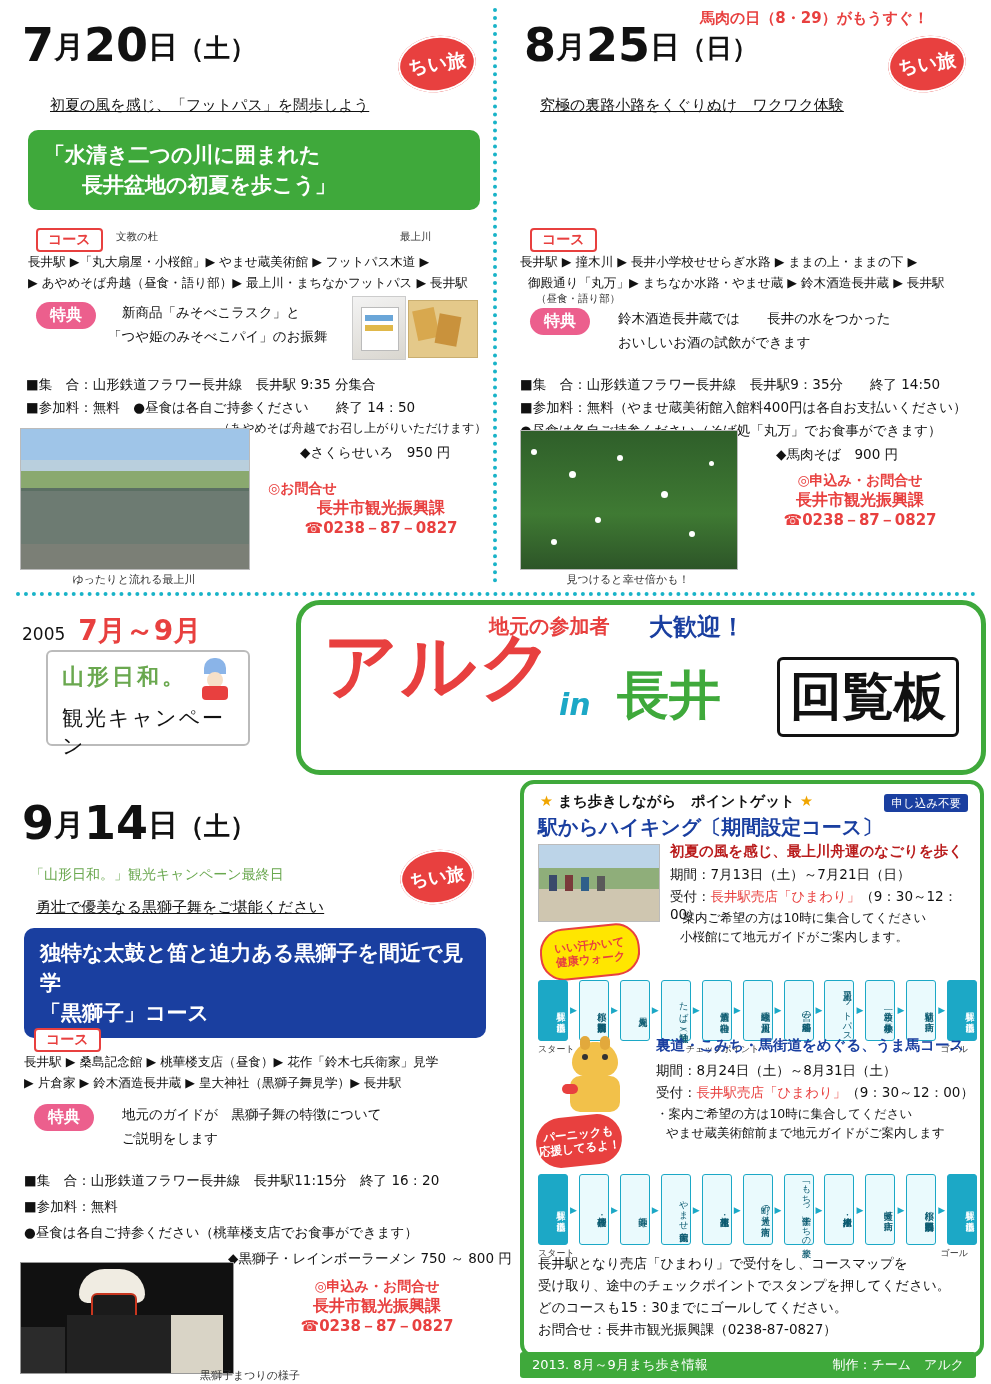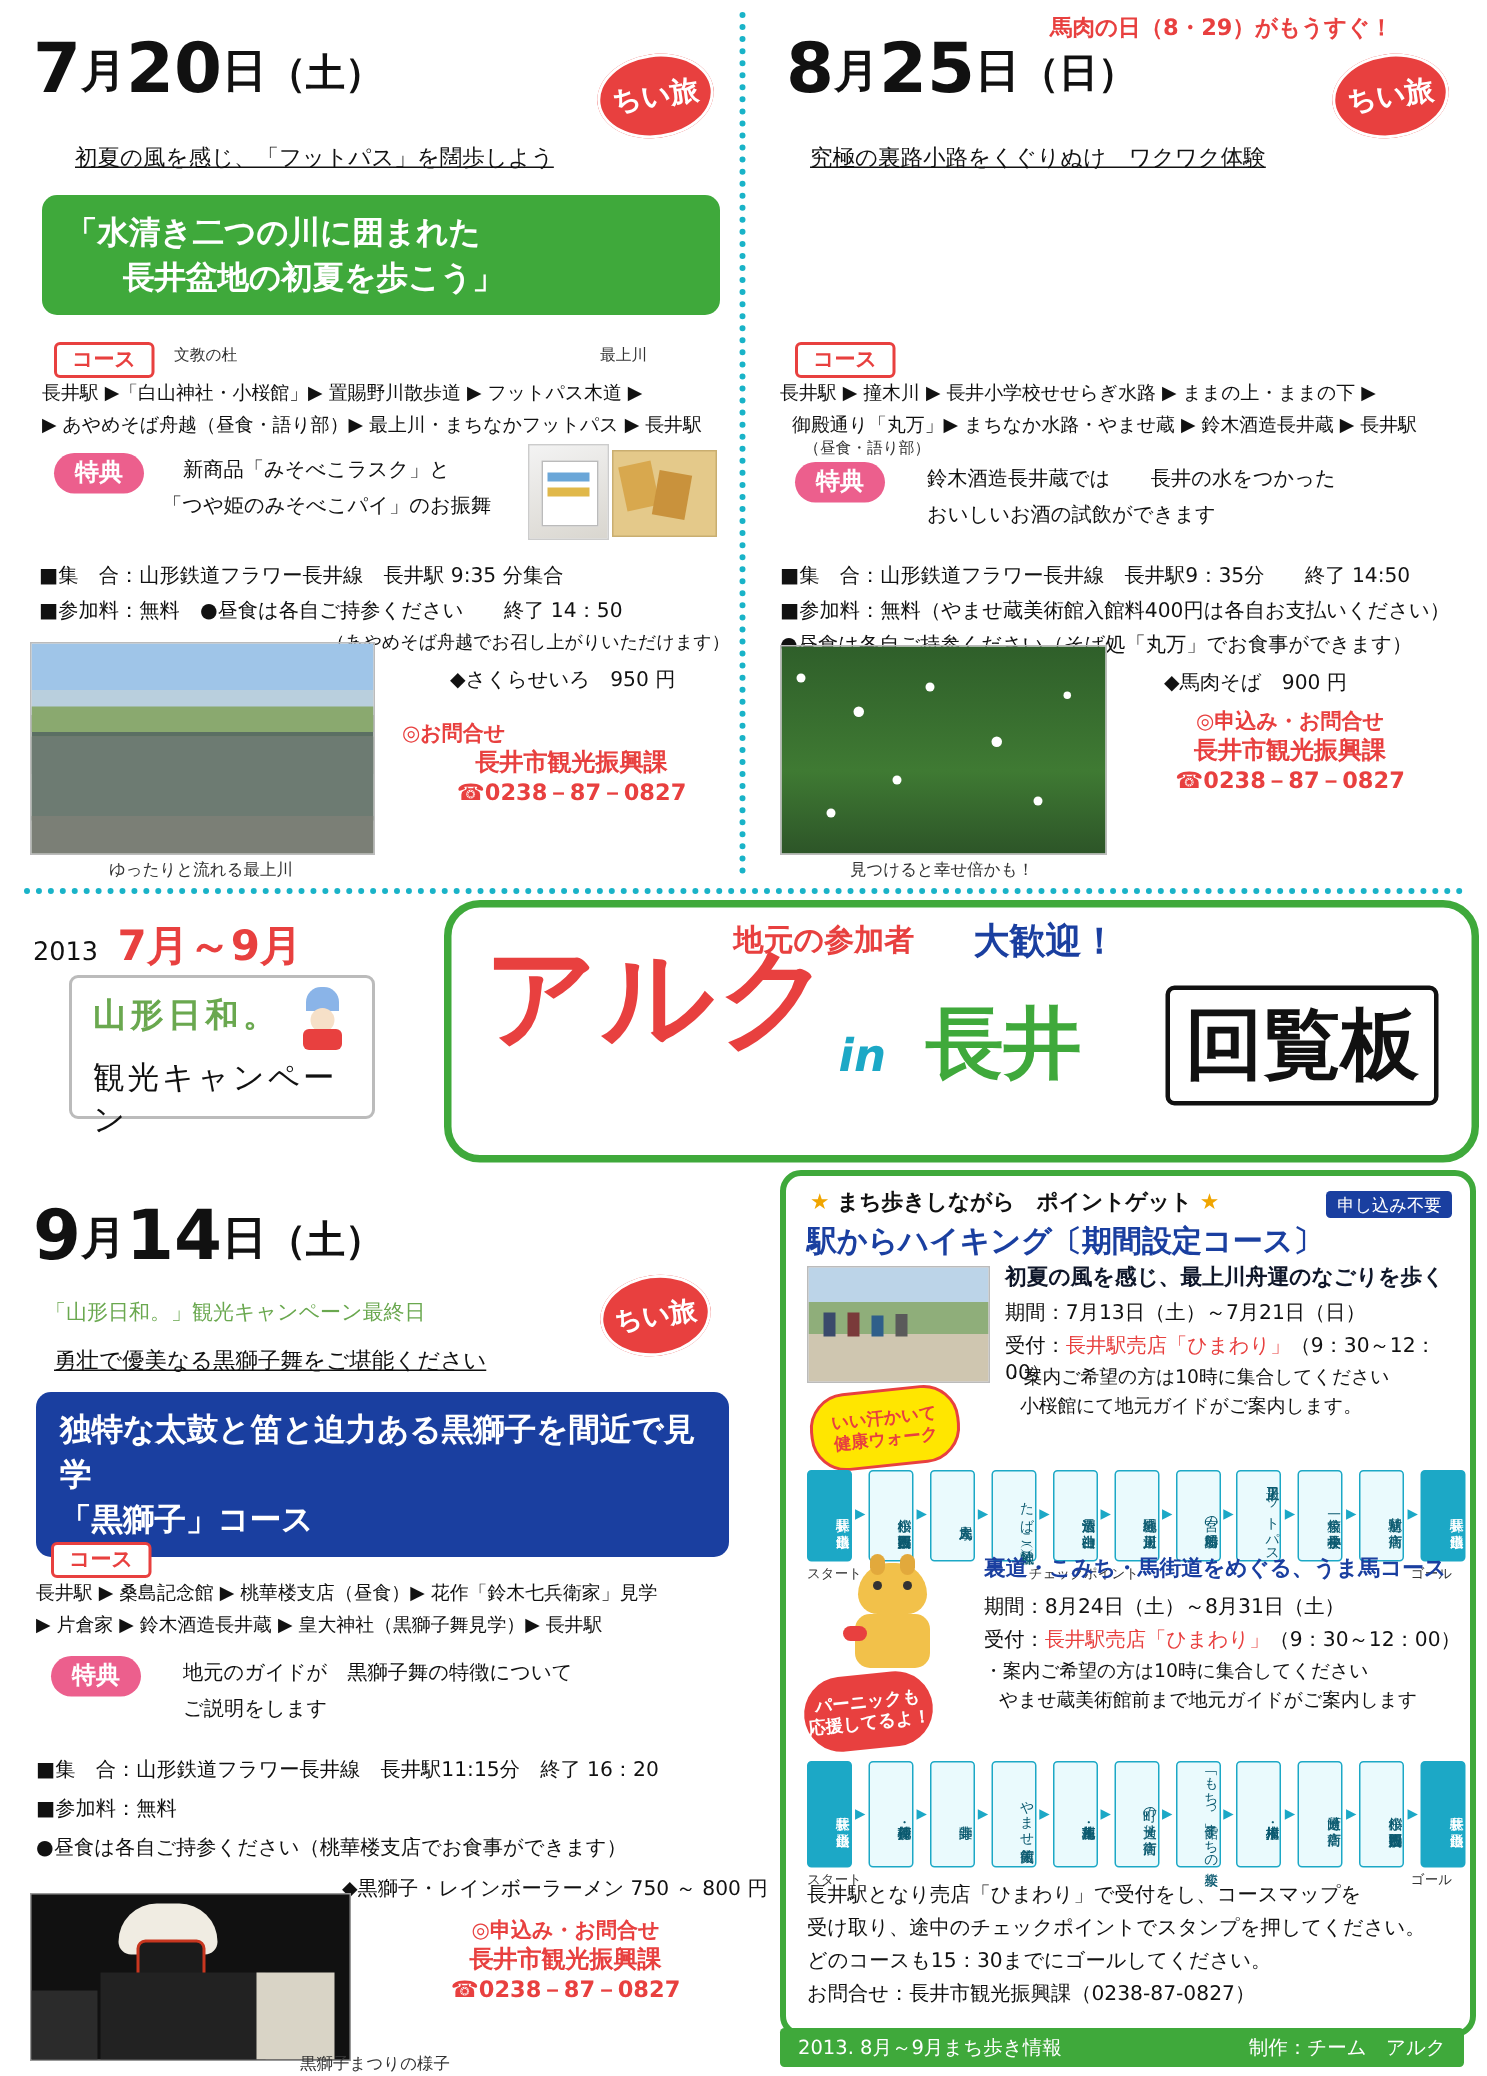--- a/index.html
+++ b/index.html
@@ -106,21 +106,21 @@
       <div>「水清き二つの川に囲まれた</div>
       <div style="padding-left:38px;">長井盆地の初夏を歩こう」</div>
     </div>
   </div>
 
   <div class="abs" style="left:36px;top:228px;">
     <span class="chip">コース</span>
   </div>
   <div class="abs note-above" style="left:116px;top:230px;">文教の杜</div>
   <div class="abs note-above" style="left:400px;top:230px;">最上川</div>
-  <div class="abs courseline" style="left:28px;top:252px;width:470px;">長井駅 ▶「白山神社・小桜館」▶ 置賜野川散歩道 ▶ フットパス木道 ▶</div>
+  <div class="abs courseline" style="left:28px;top:252px;width:470px;">長井駅 ▶「丸大扇屋・小桜館」▶ やませ蔵美術館 ▶ フットパス木道 ▶</div>
   <div class="abs courseline" style="left:28px;top:273px;width:470px;">▶ あやめそば舟越（昼食・語り部）▶ 最上川・まちなかフットパス ▶ 長井駅</div>
 
   <div class="abs" style="left:36px;top:302px;">
     <span class="chip-pink">特典</span>
   </div>
   <div class="abs md" style="left:122px;top:304px;">新商品「みそべこラスク」と</div>
   <div class="abs md" style="left:108px;top:328px;">「つや姫のみそべこパイ」のお振舞</div>
 
   <div class="photo" style="left:352px;top:296px;width:52px;height:62px;background:linear-gradient(160deg,#f3f3f3,#d9d6cf);border:1px solid #ccc;">
     <div style="position:absolute;left:8px;top:10px;width:36px;height:42px;background:#fff;border:1px solid #bbb;"></div>
@@ -195,21 +195,21 @@
     <div style="position:absolute;left:96px;top:24px;width:6px;height:6px;border-radius:50%;background:#fff;"></div>
     <div style="position:absolute;left:140px;top:60px;width:7px;height:7px;border-radius:50%;background:#fff;"></div>
     <div style="position:absolute;left:74px;top:86px;width:6px;height:6px;border-radius:50%;background:#fff;"></div>
     <div style="position:absolute;left:168px;top:100px;width:6px;height:6px;border-radius:50%;background:#fff;"></div>
     <div style="position:absolute;left:30px;top:108px;width:6px;height:6px;border-radius:50%;background:#fff;"></div>
     <div style="position:absolute;left:188px;top:30px;width:5px;height:5px;border-radius:50%;background:#fff;"></div>
   </div>
   <div class="abs cap" style="left:520px;top:572px;width:216px;">見つけると幸せ倍かも！</div>
 
   <div class="abs" style="left:22px;top:612px;">
-    <span style="font-size:17px;">2013</span>
+    <span style="font-size:17px;">2005</span>
     <span style="font-size:28px;font-weight:bold;color:#e8403f;margin-left:8px;">7月～9月</span>
   </div>
   <div class="abs yamagata-badge" style="left:46px;top:650px;">
     <div style="position:absolute;left:14px;top:10px;font-size:22px;color:#6aa84f;font-weight:bold;letter-spacing:3px;">山形日和。</div>
     <div style="position:absolute;left:150px;top:6px;width:34px;height:44px;">
       <div style="position:absolute;left:6px;top:0;width:22px;height:16px;background:#8ab4e8;border-radius:10px 10px 0 0;"></div>
       <div style="position:absolute;left:9px;top:14px;width:16px;height:16px;background:#f6e0c8;border-radius:50%;"></div>
       <div style="position:absolute;left:4px;top:28px;width:26px;height:14px;background:#e8403f;border-radius:4px;"></div>
     </div>
     <div style="position:absolute;left:14px;top:52px;font-size:21px;letter-spacing:2px;">観光キャンペーン</div>
@@ -286,21 +286,21 @@
       <span class="nofee">申し込み不要</span>
     </div>
     <div class="rpanel-title" style="position:absolute;left:14px;top:30px;">駅からハイキング〔期間設定コース〕</div>
 
     <div class="photo" style="left:14px;top:60px;width:120px;height:76px;border:1px solid #bbb;background:linear-gradient(#bcd4e8 0 30%,#8fae7a 30% 58%,#cfc6b0 58% 100%);">
       <div style="position:absolute;left:10px;top:30px;width:8px;height:16px;background:#3a4a6b;"></div>
       <div style="position:absolute;left:26px;top:30px;width:8px;height:16px;background:#7a3a3a;"></div>
       <div style="position:absolute;left:42px;top:32px;width:8px;height:14px;background:#2f5f8a;"></div>
       <div style="position:absolute;left:58px;top:31px;width:8px;height:15px;background:#5a5a5a;"></div>
     </div>
-    <div style="position:absolute;left:146px;top:58px;font-size:14.5px;color:#0f172a;font-weight:bold;">初夏の風を感じ、最上川舟運のなごりを歩く</div>
+    <div style="position:absolute;left:146px;top:58px;font-size:14.5px;color:#b91c1c;font-weight:bold;">初夏の風を感じ、最上川舟運のなごりを歩く</div>
     <div style="position:absolute;left:146px;top:82px;font-size:13.5px;">期間：7月13日（土）～7月21日（日）</div>
     <div style="position:absolute;left:146px;top:104px;font-size:13.5px;">
       <span>受付：</span><span style="color:#e8403f;">長井駅売店「ひまわり」</span><span>（9：30～12：00）</span>
     </div>
     <div style="position:absolute;left:146px;top:126px;font-size:12.5px;">・案内ご希望の方は10時に集合してください</div>
     <div style="position:absolute;left:156px;top:145px;font-size:12.5px;">小桜館にて地元ガイドがご案内します。</div>
 
     <div style="position:absolute;left:16px;top:142px;">
       <div class="stickerwalk">
           <span id="stkA">いい汗かいて<br>健康ウォーク</span>

